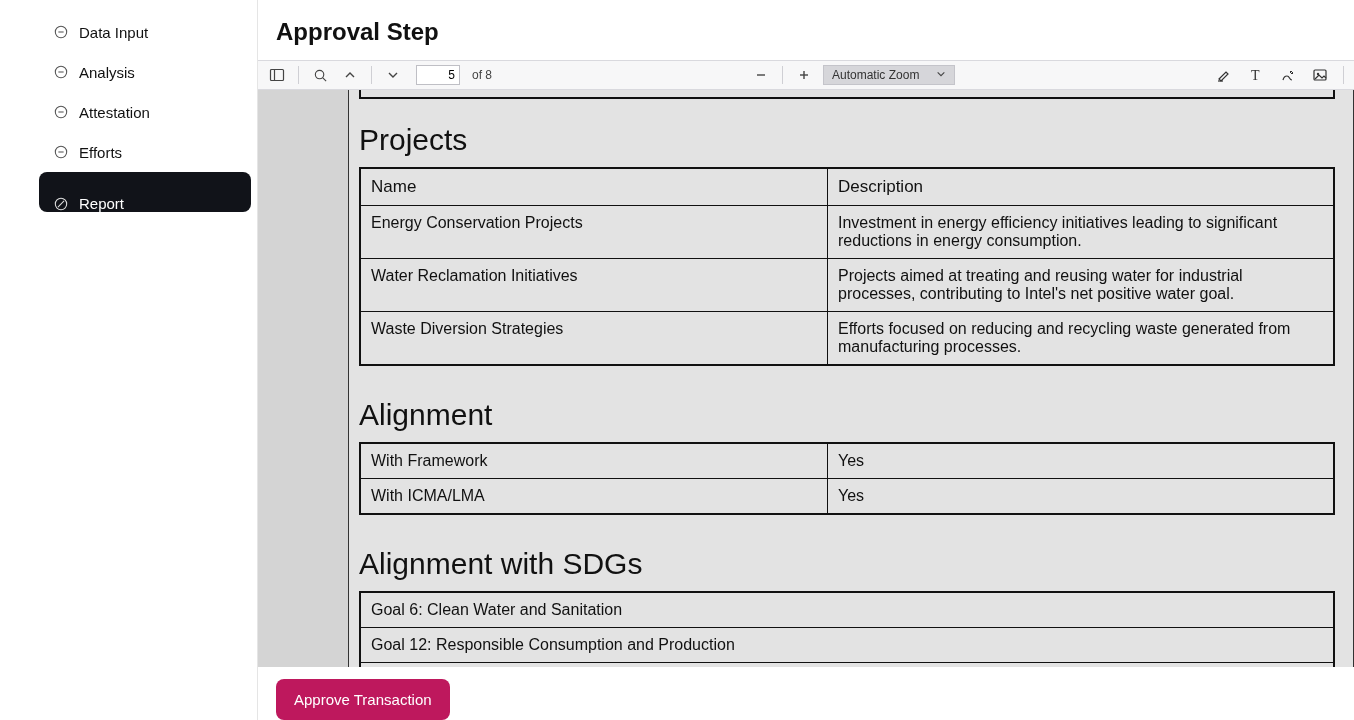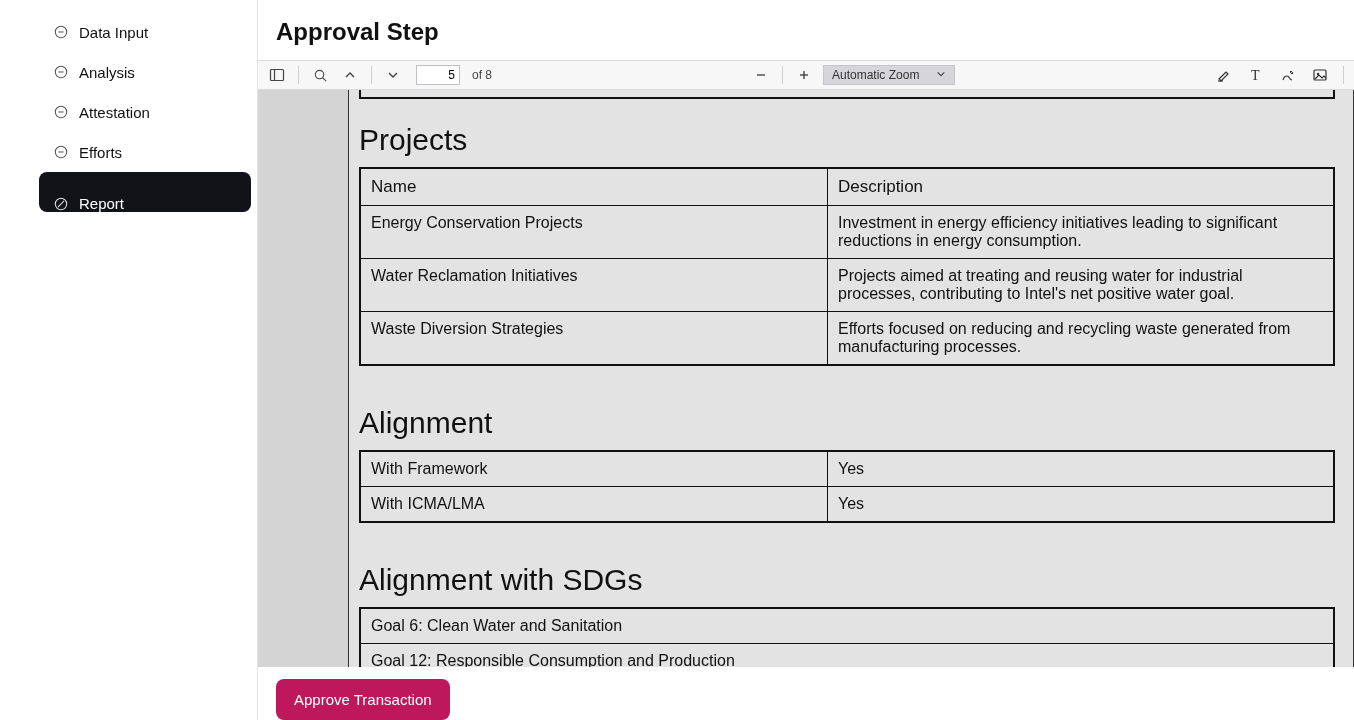--- a/index.html
+++ b/index.html
@@ -142,21 +142,21 @@
   .top-strip {
     border: 2px solid #111;
     border-top: none;
     height: 14px;
     margin: 0 8px 0 -2px;
     margin-left: 10px;
     margin-right: 18px;
   }
   
   .doc-section { margin-left: 0; margin-right: 8px; padding: 0 10px; }
-  .doc-section .doc-table { margin-bottom: 16px; }
+  .doc-section .doc-table { margin-bottom: 8px; }
 
   
   .approve-bar {
     position: relative;
     padding: 12px 0 0 18px;
     background: #fff;
   }
   .approve-btn {
     background: #be185d;
     color: #fff;

